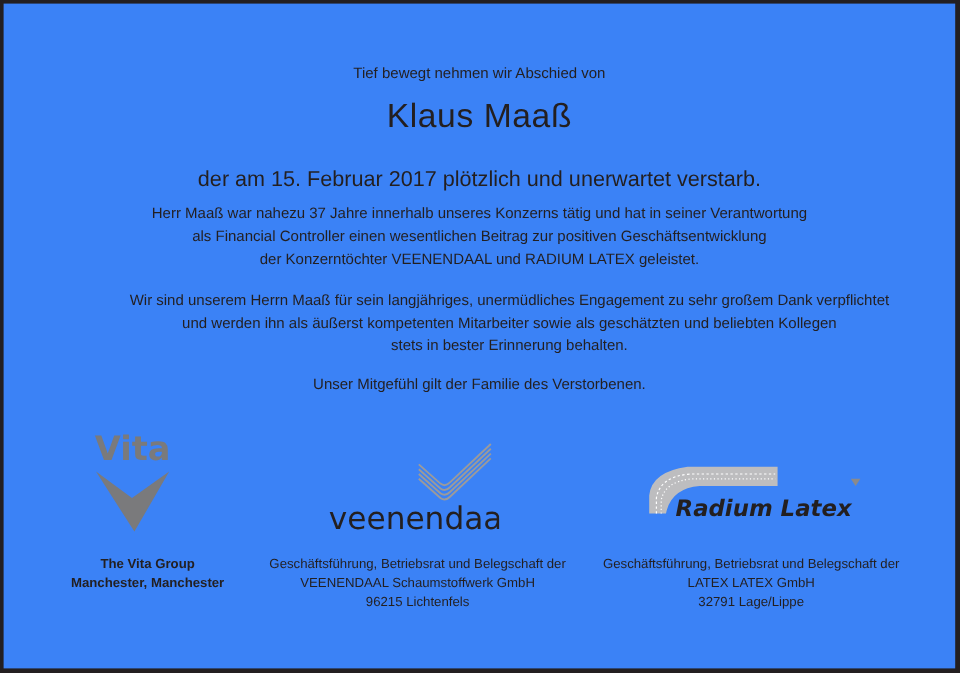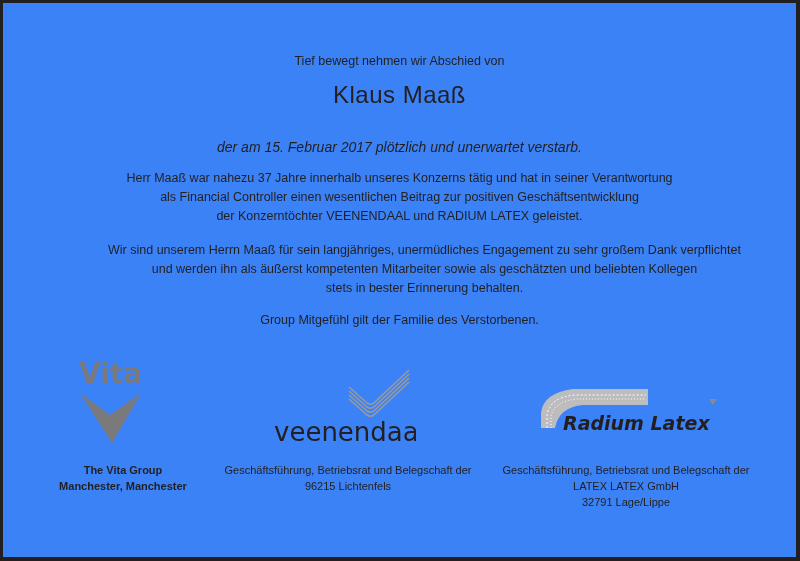--- a/index.html
+++ b/index.html
@@ -1,21 +1,21 @@
 <!DOCTYPE html>
 <html><head>
 <meta charset="utf-8">
 <style>
   html, body { margin:0; padding:0; }
   body { width:800px; height:561px; background:#231f20; position:relative; overflow:hidden; font-family:"Liberation Sans", sans-serif; }
   .page { position:absolute; left:3px; top:3px; width:793px; height:554px; background:#3b82f6; color:#231f20; }
   .center { position:absolute; left:0; width:793px; text-align:center; }
   .intro { top:51px; font-size:12.5px; }
-  .name { top:78px; font-size:24px; font-weight:normal; letter-spacing:0.5px; }
-  .date { top:136px; font-size:14px;font-style:italic; }
+  .name { top:78px; font-size:28px; font-weight:normal; letter-spacing:0.5px; }
+  .date { top:136px; font-size:18px; }
   .para { font-size:12.5px; line-height:19px; }
   .p1 { top:166px; }
   .p2 { top:238px;padding-left:25px; }
   .p3 { top:308px; }
   .logo { position:absolute; }
   .caption { position:absolute; text-align:center; font-size:11px; line-height:16px; color:#231f20; }
   .cap1 { left:40px; width:160px; top:459px;font-weight:bold; }
   .cap2 { left:195px; width:300px; top:459px; }
   .cap3 { left:473px; width:300px; top:459px; }
   .vita-text { font-family:"DejaVu Sans", sans-serif; font-weight:bold; font-size:28px; fill:#7a7a7c; }
@@ -33,21 +33,21 @@
   <div class="center para p1">
     <div>Herr Maaß war nahezu 37 Jahre innerhalb unseres Konzerns tätig und hat in seiner Verantwortung</div>
     <div>als Financial Controller einen wesentlichen Beitrag zur positiven Geschäftsentwicklung</div>
     <div>der Konzerntöchter VEENENDAAL und RADIUM LATEX geleistet.</div>
   </div>
   <div class="center para p2">
     <div>Wir sind unserem Herrn Maaß für sein langjähriges, unermüdliches Engagement zu sehr großem Dank verpflichtet</div>
     <div>und werden ihn als äußerst kompetenten Mitarbeiter sowie als geschätzten und beliebten Kollegen</div>
     <div>stets in bester Erinnerung behalten.</div>
   </div>
-  <div class="center para p3">Group Mitgefühl gilt der Familie des Verstorbenen.</div>
+  <div class="center para p3">Unser Mitgefühl gilt der Familie des Verstorbenen.</div>
 
   <svg class="logo" style="left:72px;top:350px" width="80" height="95" viewBox="0 0 80 95">
     <text x="4" y="30" class="vita-text">Vita</text>
     <polygon points="5,40 35,62 66,40 37,90" fill="#7a7a7c"></polygon>
   </svg>
 
   <svg class="logo" style="left:268px;top:362px" width="145" height="82" viewBox="0 0 145 82">
     <g fill="none" stroke="#9a9a9c" stroke-width="1.6">
       <path d="M78,22 L96,38 Q100,41 104,37 L138,5"></path>
       <path d="M78,26 L96,42 Q100,45 104,41 L138,9"></path>
@@ -66,20 +66,21 @@
     <text x="30" y="47" class="radium-text">Radium Latex</text>
     <polygon points="176,16 184,16 180,22" fill="#8a8a8c"></polygon>
   </svg>
 
   <div class="caption cap1">
     <div>The Vita Group</div>
     <div>Manchester, Manchester</div>
   </div>
   <div class="caption cap2">
     <div>Geschäftsführung, Betriebsrat und Belegschaft der</div>
+    <div>VEENENDAAL Schaumstoffwerk GmbH</div>
     <div>96215 Lichtenfels</div>
   </div>
   <div class="caption cap3">
     <div>Geschäftsführung, Betriebsrat und Belegschaft der</div>
     <div>LATEX LATEX GmbH</div>
     <div>32791 Lage/Lippe</div>
   </div>
 </div>
 
 </body></html>

